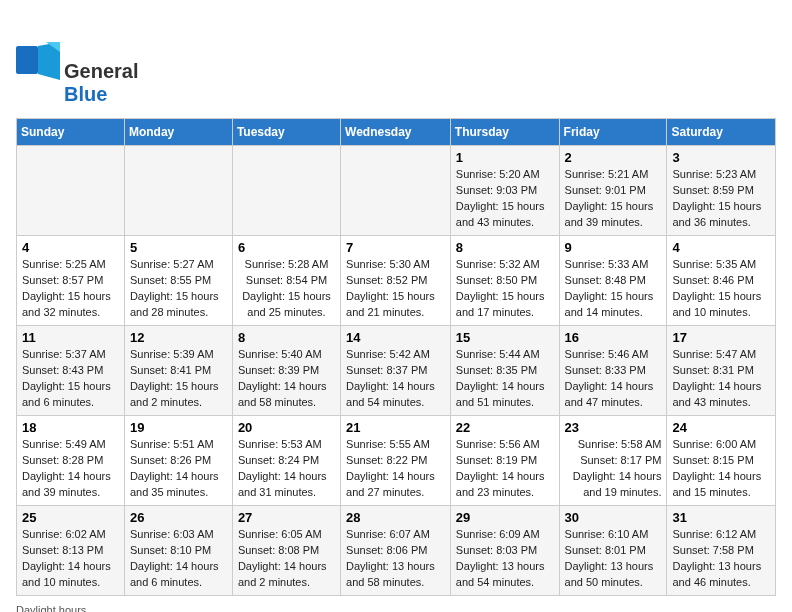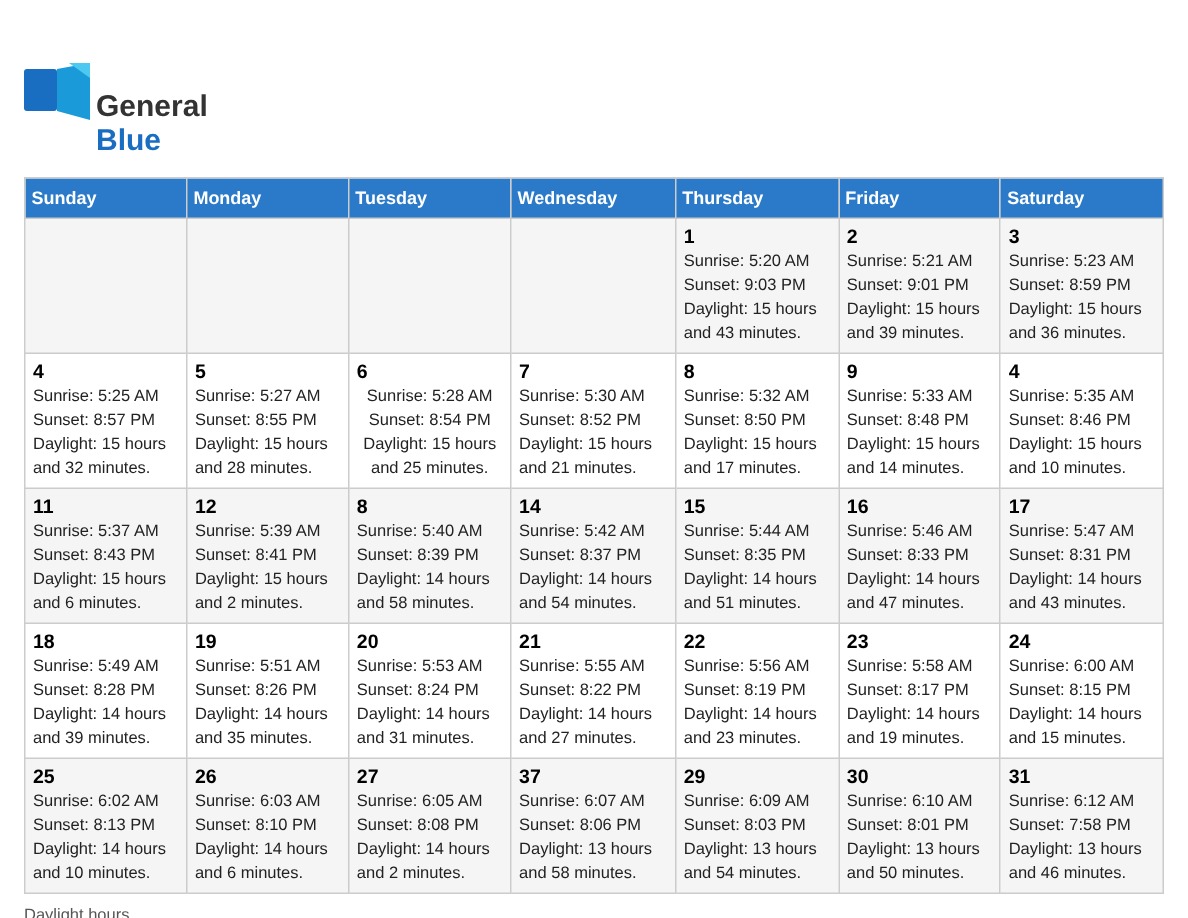--- a/index.html
+++ b/index.html
@@ -254,21 +254,21 @@
 Daylight: 14 hours and 27 minutes.</div>
         </td>
         <td>
           <span class="day-number">22</span>
           <div class="day-info" style="white-space: pre-line;">Sunrise: 5:56 AM
 Sunset: 8:19 PM
 Daylight: 14 hours and 23 minutes.</div>
         </td>
         <td>
           <span class="day-number">23</span>
-          <div class="day-info" style="white-space: pre-line;">Sunrise: 5:58 AM
+          <div class="day-info" style="white-space: pre-line; text-align: right;">Sunrise: 5:58 AM
 Sunset: 8:17 PM
 Daylight: 14 hours and 19 minutes.</div>
         </td>
         <td>
           <span class="day-number">24</span>
           <div class="day-info" style="white-space: pre-line;">Sunrise: 6:00 AM
 Sunset: 8:15 PM
 Daylight: 14 hours and 15 minutes.</div>
         </td>
       </tr>
@@ -285,21 +285,21 @@
 Sunset: 8:10 PM
 Daylight: 14 hours and 6 minutes.</div>
         </td>
         <td>
           <span class="day-number">27</span>
           <div class="day-info" style="white-space: pre-line;">Sunrise: 6:05 AM
 Sunset: 8:08 PM
 Daylight: 14 hours and 2 minutes.</div>
         </td>
         <td>
-          <span class="day-number">37</span>
+          <span class="day-number">28</span>
           <div class="day-info" style="white-space: pre-line;">Sunrise: 6:07 AM
 Sunset: 8:06 PM
 Daylight: 13 hours and 58 minutes.</div>
         </td>
         <td>
           <span class="day-number">29</span>
           <div class="day-info" style="white-space: pre-line;">Sunrise: 6:09 AM
 Sunset: 8:03 PM
 Daylight: 13 hours and 54 minutes.</div>
         </td>

